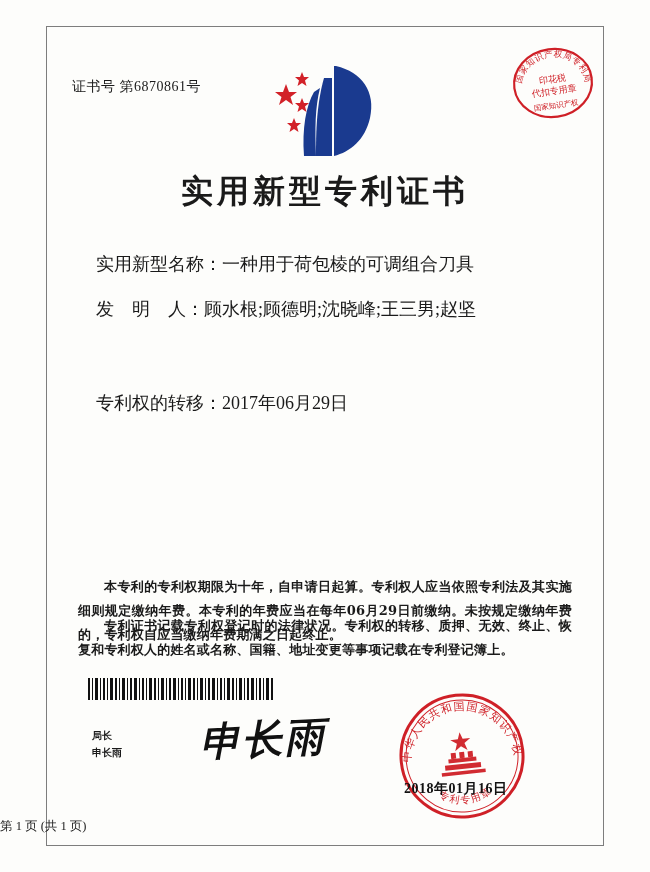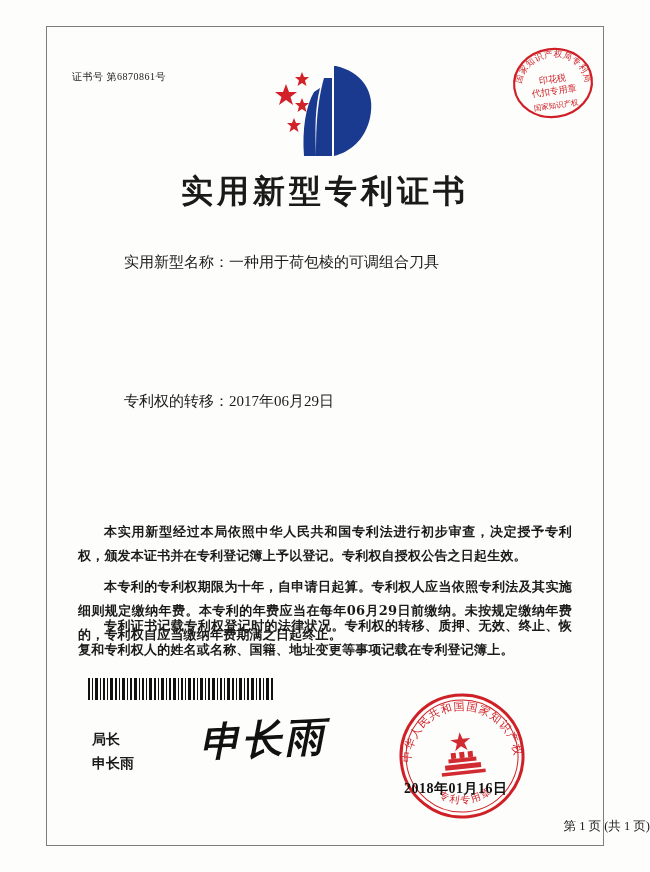--- a/index.html
+++ b/index.html
@@ -32,22 +32,22 @@
     width: 558px;
     height: 820px;
     border: 1px solid #7d7d7d;
     box-sizing: border-box;
   }
 
   
   .cert-number {
     position: absolute;
     left: 72px;
-    top: 70px;
-    font-size: 10px;
+    top: 78px;
+    font-size: 14px;
     letter-spacing: 0.5px;
     white-space: nowrap;
   }
 
   
   .emblem {
     position: absolute;
     left: 258px;
     top: 62px;
     width: 140px;
@@ -71,22 +71,22 @@
     text-align: center;
     font-size: 32px;
     font-weight: bold;
     letter-spacing: 4px;
     font-family: "DejaVu Serif", "Liberation Serif", serif;
   }
 
   
   .field {
     position: absolute;
-    left: 124px;
-    font-size: 15px;
+    left: 96px;
+    font-size: 18px;
     white-space: nowrap;
     line-height: 1.4;
   }
   .field .lbl {
     font-weight: normal;
   }
   .field .val {
     font-weight: normal;
   }
   .f1 { top: 252px; }
@@ -120,24 +120,24 @@
     top: 678px;
     width: 186px;
     height: 22px;
   }
 
   
   .sig-labels {
     position: absolute;
     left: 92px;
     top: 728px;
-    font-size: 14px;
+    font-size: 10px;
     line-height: 1.7;
     font-weight: bold;
-    font-family: Liberation Sans, sans-serif;
+    font-family: Liberation Mono, monospace;
   }
   .handwriting {
     position: absolute;
     left: 200px;
     top: 712px;
     font-size: 40px;
     font-family: "DejaVu Serif", "Liberation Serif", serif;
     font-style: italic;
     font-weight: bold;
     color: #111;
@@ -161,21 +161,21 @@
     font-weight: bold;
     color: #111;
     letter-spacing: 0.5px;
   }
 
   .page-footer {
     position: absolute;
     left: 0;
     top: 818px;
     width: 650px;
-    text-align: right;
+    text-align: left;
     font-size: 12.5px;
   }
 
   .seal-text {
     font-family: "DejaVu Serif", "Liberation Serif", serif;
   }
 </style>
 </head>
 <body>
 
@@ -212,27 +212,27 @@
         <text class="seal-text" x="43" y="68" font-size="7.5" fill="#cf2027" text-anchor="middle">国家知识产权</text>
       </g>
     </svg>
   </div>
 
   <div class="main-title">实用新型专利证书</div>
 
   <div class="field f1">
     <span class="lbl">实用新型名称：</span><span class="val">一种用于荷包棱的可调组合刀具</span>
   </div>
+  <div class="field f2">
+    <span class="lbl">发　明　人：</span><span class="val">顾水根;顾德明;沈晓峰;王三男;赵坚</span>
+  </div>
   <div class="field f4">
     <span class="lbl">专利权的转移：</span><span class="val">2017年06月29日</span>
   </div>
 
-  <div class="para p1">
-    <span class="indent">本实用新型经过本局依照中华人民共和国专利法进行初步审查，决定授予专利权，颁发本证书并在专利登记簿上予以登记。专利权自授权公告之日起生效。</span>
-  </div>
   <div class="para p2">
     <span class="indent">本专利的专利权期限为十年，自申请日起算。专利权人应当依照专利法及其实施细则规定缴纳年费。本专利的年费应当在每年06月29日前缴纳。未按规定缴纳年费的，专利权自应当缴纳年费期满之日起终止。</span>
   </div>
   <div class="para p3">
     <span class="indent">专利证书记载专利权登记时的法律状况。专利权的转移、质押、无效、终止、恢复和专利权人的姓名或名称、国籍、地址变更等事项记载在专利登记簿上。</span>
   </div>
 
   <div class="barcode">
     <svg width="186" height="22" viewBox="0 0 186 22">
       <g fill="#111">

